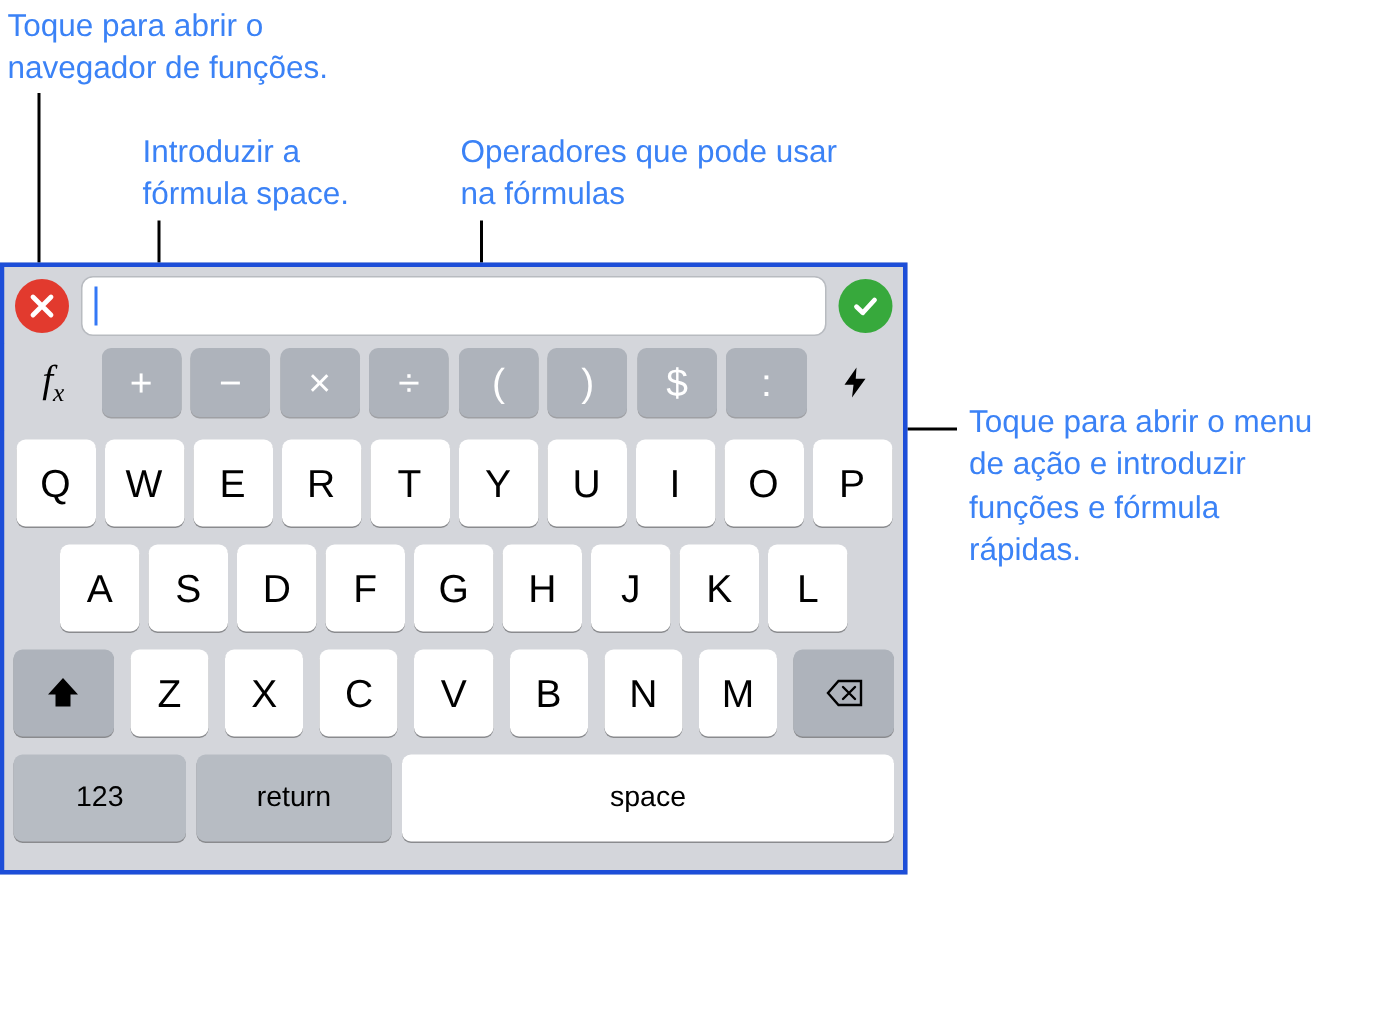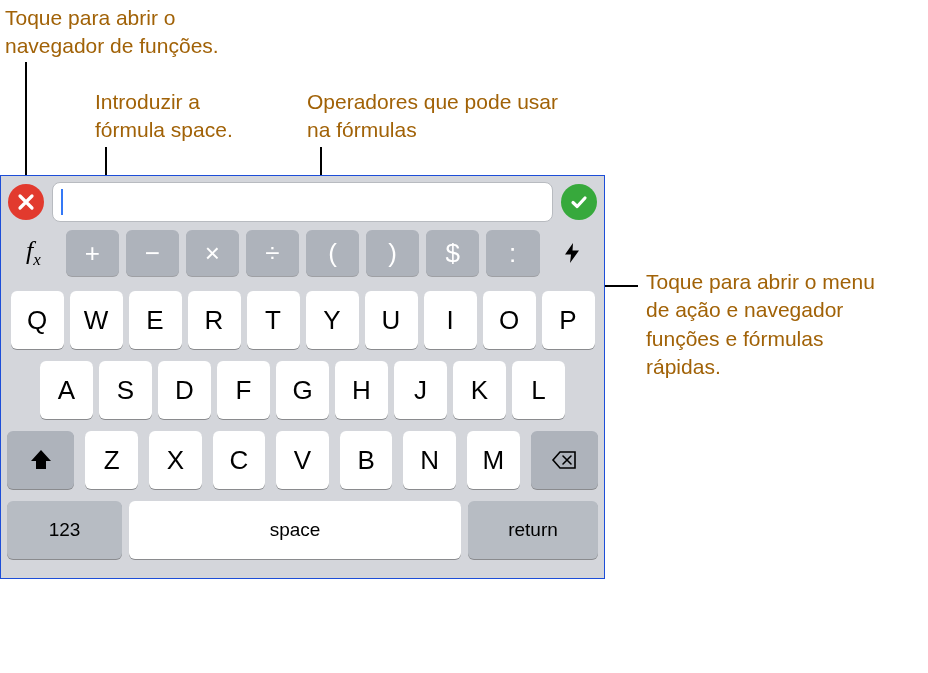--- a/index.html
+++ b/index.html
@@ -7,34 +7,34 @@
       font-family: -apple-system, "Helvetica Neue", Arial, sans-serif;
       width: 928px;
       height: 673px;
       position: relative;
       background: #fff;
     }
     .callout {
       position: absolute;
       font-size: 21px;
       line-height: 1.35;
-      color: #a16207;
+      color: #3b82f6;
     }
     .callout-line {
       position: absolute;
       background: #000;
     }
 
     .kbd-container {
       position: absolute;
       left: 0;
       top: 175px;
       width: 605px;
       background: #d4d6db;
-      border: 1px solid #1d4ed8;
+      border: 3px solid #1d4ed8;
     }
     .formula-bar {
       display: flex;
       align-items: center;
       padding: 6px 7px 5px 7px;
       gap: 8px;
       background: #d4d6db;
     }
     .round-btn {
       width: 36px; height: 36px;
@@ -136,21 +136,21 @@
       background:#000;
       transform:translateX(-50%);
     }
   </style>
 </head>
 <body>
 
 <div class="callout" style="left:5px; top:4px; width:240px;">Toque para abrir o navegador de funções.</div>
 <div class="callout" style="left:95px; top:88px; width:170px;">Introduzir a fórmula space.</div>
 <div class="callout" style="left:307px; top:88px; width:260px;">Operadores que pode usar na fórmulas</div>
-<div class="callout" style="left:646px; top:268px; width:230px;">Toque para abrir o menu de ação e navegador funções e fórmulas rápidas.</div>
+<div class="callout" style="left:646px; top:268px; width:230px;">Toque para abrir o menu de ação e introduzir funções e fórmula rápidas.</div>
 
 <div class="callout-line" style="left:25px; top:62px; width:1.5px; height:211px;"></div>
 
 <div class="callout-line" style="left:105px; top:147px; width:1.5px; height:45px;"></div>
 
 <div class="callout-line" style="left:320px; top:147px; width:1.5px; height:80px;"></div>
 
 <div class="bracket" style="left:74px; top:234px; width:470px;"></div>
 
 <div class="callout-line" style="left:588px; top:285px; width:50px; height:1.5px;"></div>
@@ -231,18 +231,18 @@
       <button class="key letter">M</button>
       <button class="key backspace">
         <svg viewBox="0 0 26 26">
             <path d="M9 5 L24 5 L24 21 L9 21 L2 13 Z" fill="none" stroke="#000" stroke-width="1.6"></path>
             <path d="M12 9 L20 17 M20 9 L12 17" stroke="#000" stroke-width="1.6" stroke-linecap="round"></path>
           </svg>
       </button>
     </div>
     <div class="key-row bottom-row">
       <button class="key num">123</button>
+      <button class="key return">return</button>
       <button class="key space">space</button>
-      <button class="key return">return</button>
     </div>
   </div>
 
 </div>
 
 </body></html>

